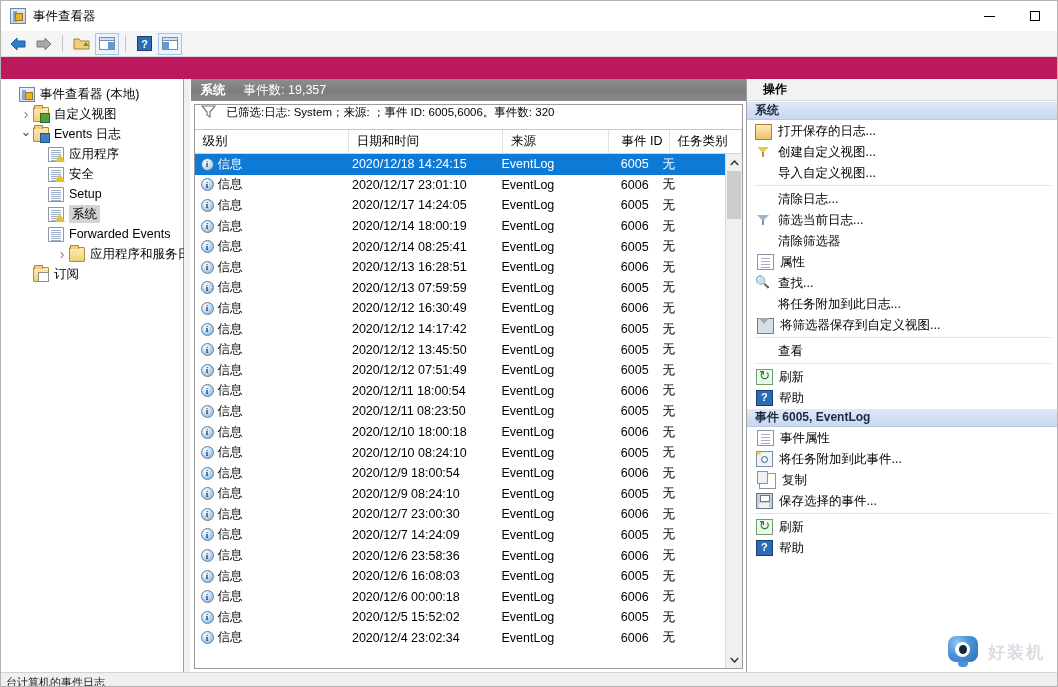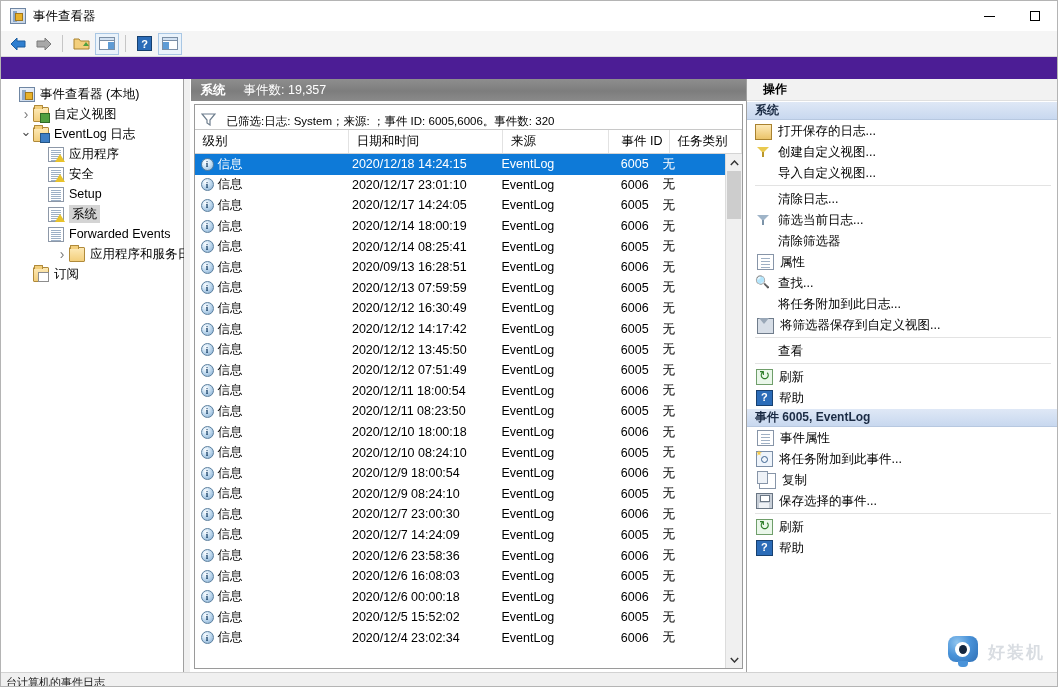--- a/index.html
+++ b/index.html
@@ -9,21 +9,21 @@
     overflow: hidden;
     background: #f0f0f0;
     font-family: "Liberation Sans", "DejaVu Sans", sans-serif;
     font-size: 12px;
     color: #000;
     -webkit-font-smoothing: none;
   }
   #app {
     position: relative;
     width: 1058px; height: 687px;
-    background: #4c1d95;
+    background: #be185d;
     border: 1px solid #b4b4b4;
     overflow: hidden;
   }
 
   
   .titlebar {
     height: 30px;
     background: #ffffff;
     display: flex; align-items: center;
     position: relative;
@@ -207,21 +207,21 @@
     flex: 1 1 auto;
     position: relative;
     margin: 3px 3px 3px 3px;
     border: 1px solid #9a9a9a;
     background: #ffffff;
     display: flex; flex-direction: column;
     overflow: hidden;
   }
   .filter-bar {
     height: 25px;
-    display: flex; align-items: flex-end;
+    display: flex; align-items: flex-start;
     background: #ffffff;
     border-bottom: 1px solid #c8c8c8;
     font-size: 12px;
     padding-left: 6px;
     flex: none;
   }
   .filter-bar .funnel { width: 18px; margin-right: 8px; flex: none; }
   .filter-text { letter-spacing: 0px; font-size: 11.5px; }
 
   .col-header {
@@ -526,21 +526,21 @@
             <span class="tlabel">事件查看器 (本地)</span>
           </div>
           <div class="tnode" style="padding-left: 18px;">
             <span class="twist tw-right"></span>
             <span class="ticon ic-folder badge-green"></span>
             <span class="tlabel">自定义视图</span>
           </div>
           <div class="tnode" style="padding-left: 18px;">
             <span class="twist tw-down"></span>
             <span class="ticon ic-folder badge-blue"></span>
-            <span class="tlabel">EventLog 日志</span>
+            <span class="tlabel">Events 日志</span>
           </div>
           <div class="tnode" style="padding-left: 32px;">
             <span class="twist "></span>
             <span class="ticon ic-log warn"></span>
             <span class="tlabel">应用程序</span>
           </div>
           <div class="tnode" style="padding-left: 32px;">
             <span class="twist "></span>
             <span class="ticon ic-log warn"></span>
             <span class="tlabel">安全</span>
@@ -649,21 +649,21 @@
                 <div class="cell" style="width: 160px;">2020/12/14 08:25:41</div>
                 <div class="cell" style="width: 110px;">EventLog</div>
                 <div class="cell num" style="width: 62px;">6005</div>
                 <div class="cell" style="width: 75px; flex: 1 1 auto;">无</div>
               </div>
               <div class="row">
                 <div class="cell cell-level" style="width: 160px;">
                   <span class="info-icon">i</span>
                   <span>信息</span>
                 </div>
-                <div class="cell" style="width: 160px;">2020/09/13 16:28:51</div>
+                <div class="cell" style="width: 160px;">2020/12/13 16:28:51</div>
                 <div class="cell" style="width: 110px;">EventLog</div>
                 <div class="cell num" style="width: 62px;">6006</div>
                 <div class="cell" style="width: 75px; flex: 1 1 auto;">无</div>
               </div>
               <div class="row">
                 <div class="cell cell-level" style="width: 160px;">
                   <span class="info-icon">i</span>
                   <span>信息</span>
                 </div>
                 <div class="cell" style="width: 160px;">2020/12/13 07:59:59</div>

